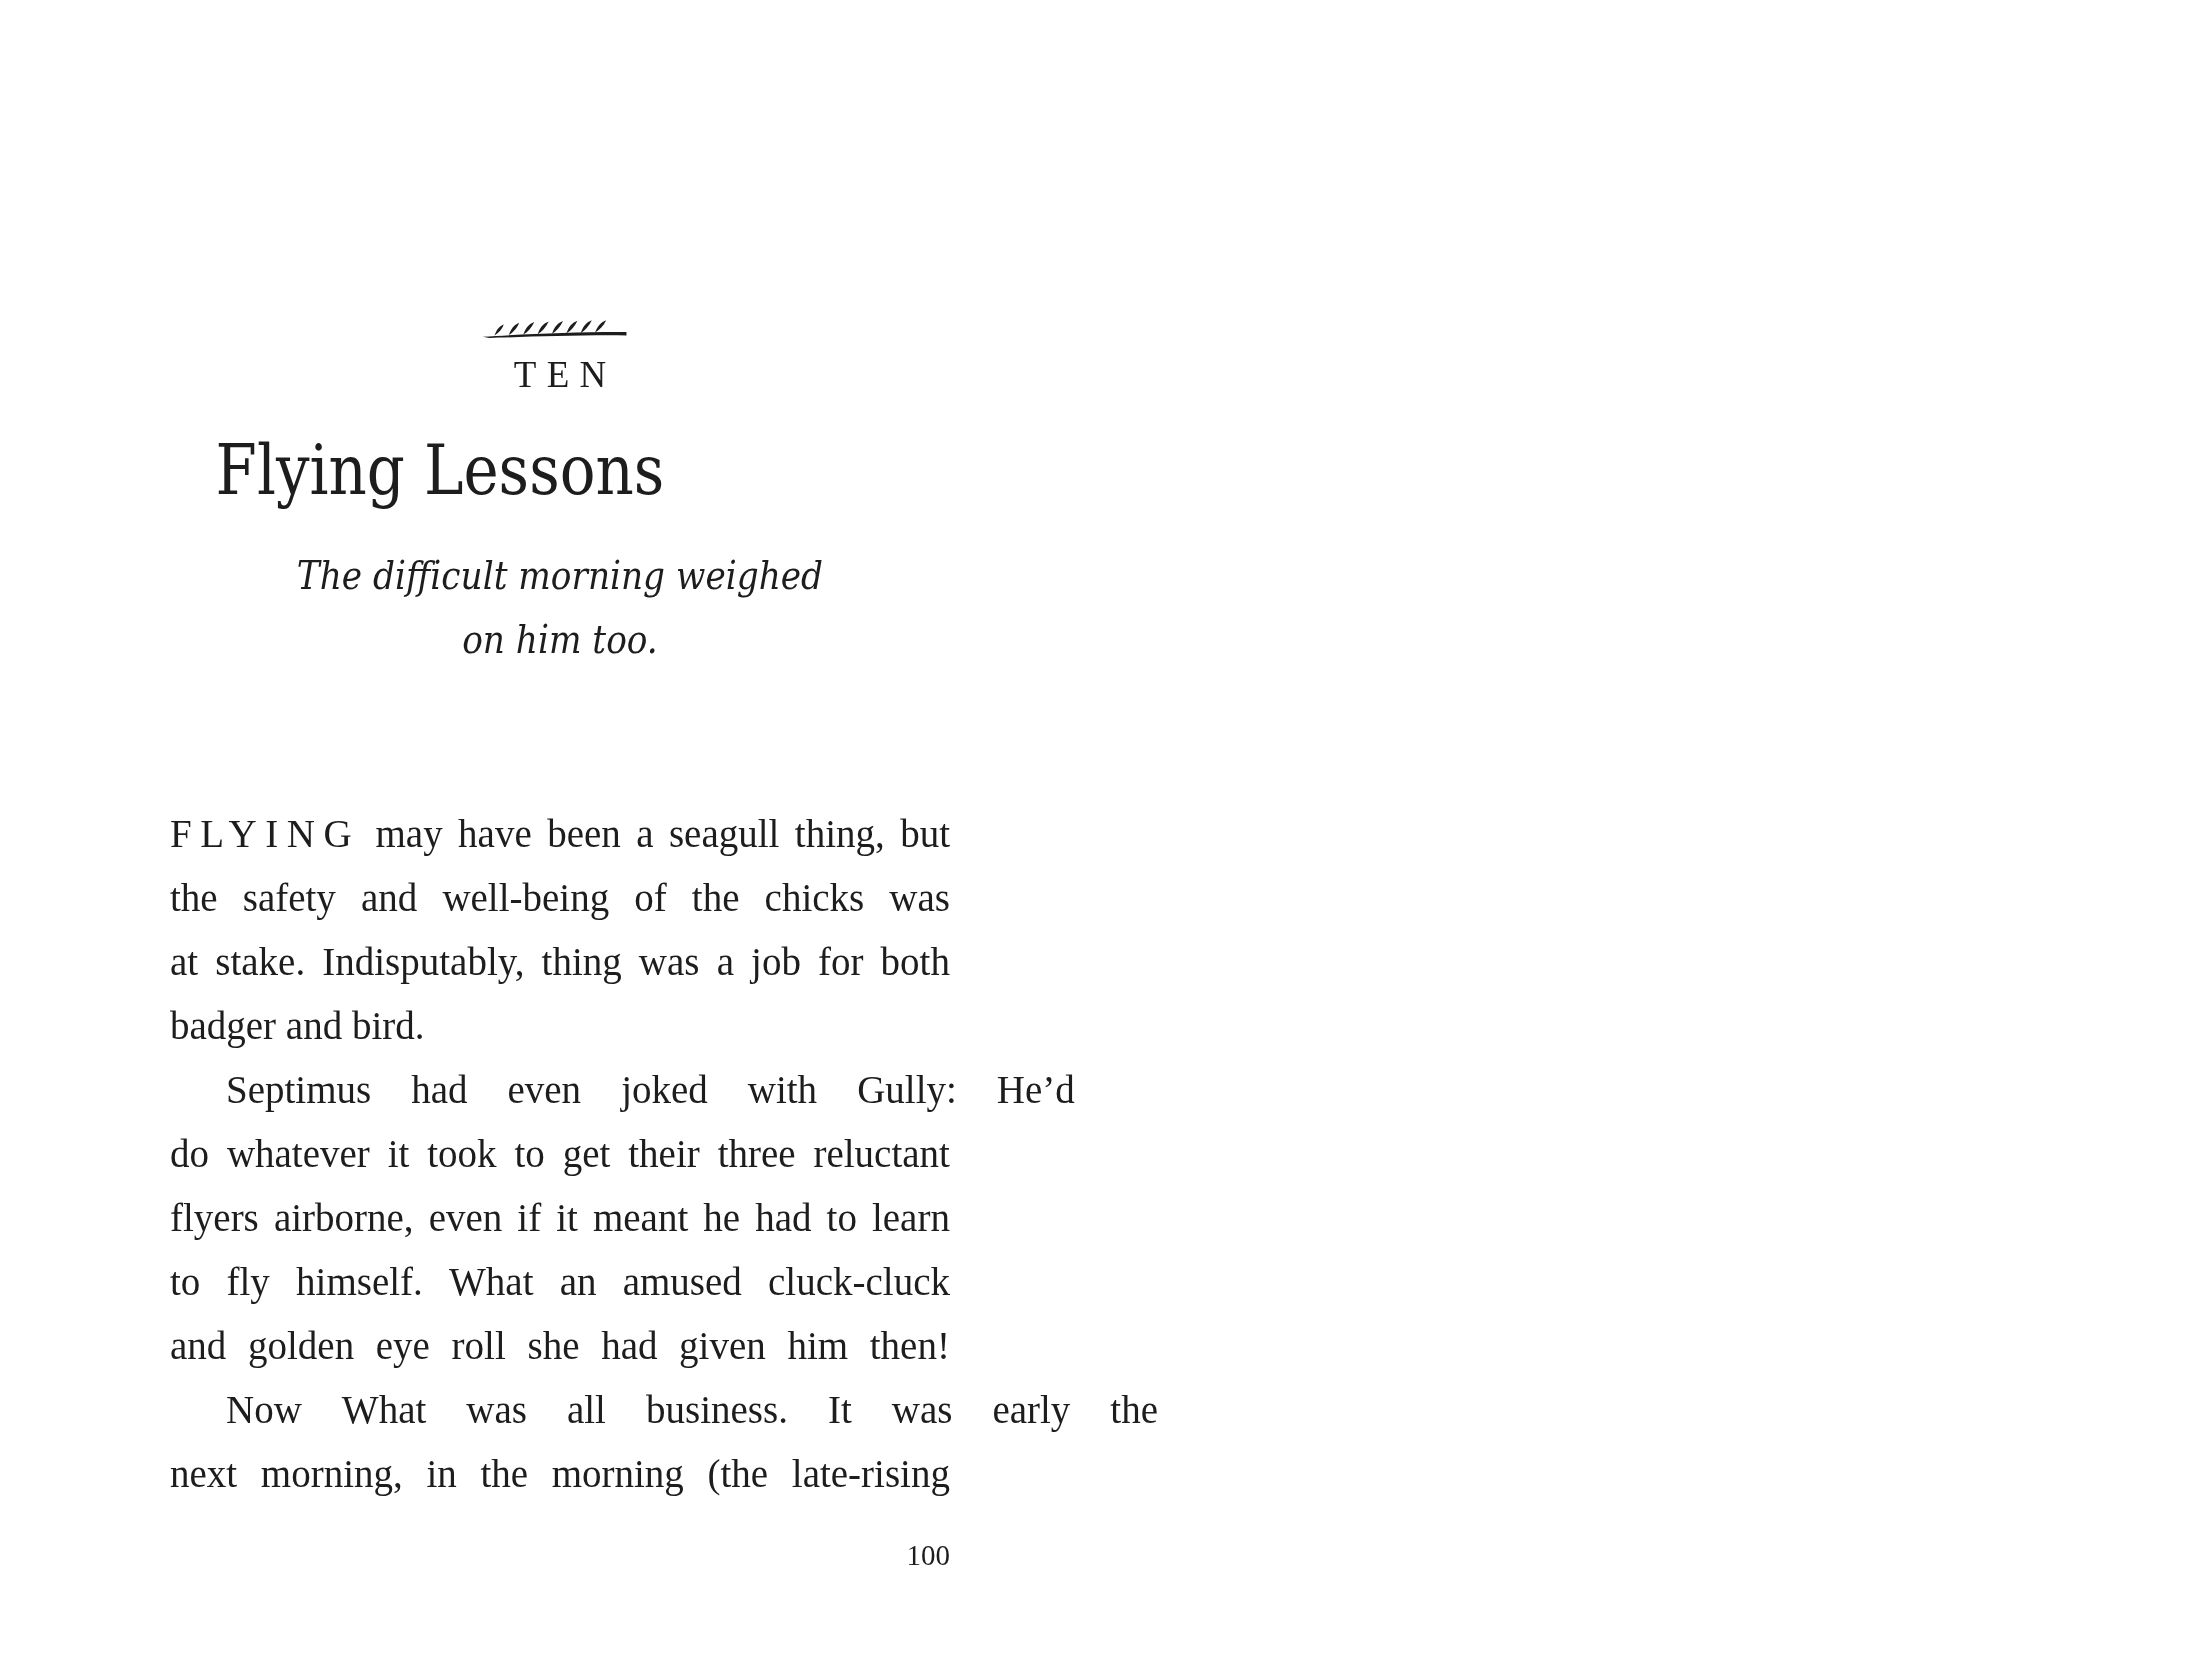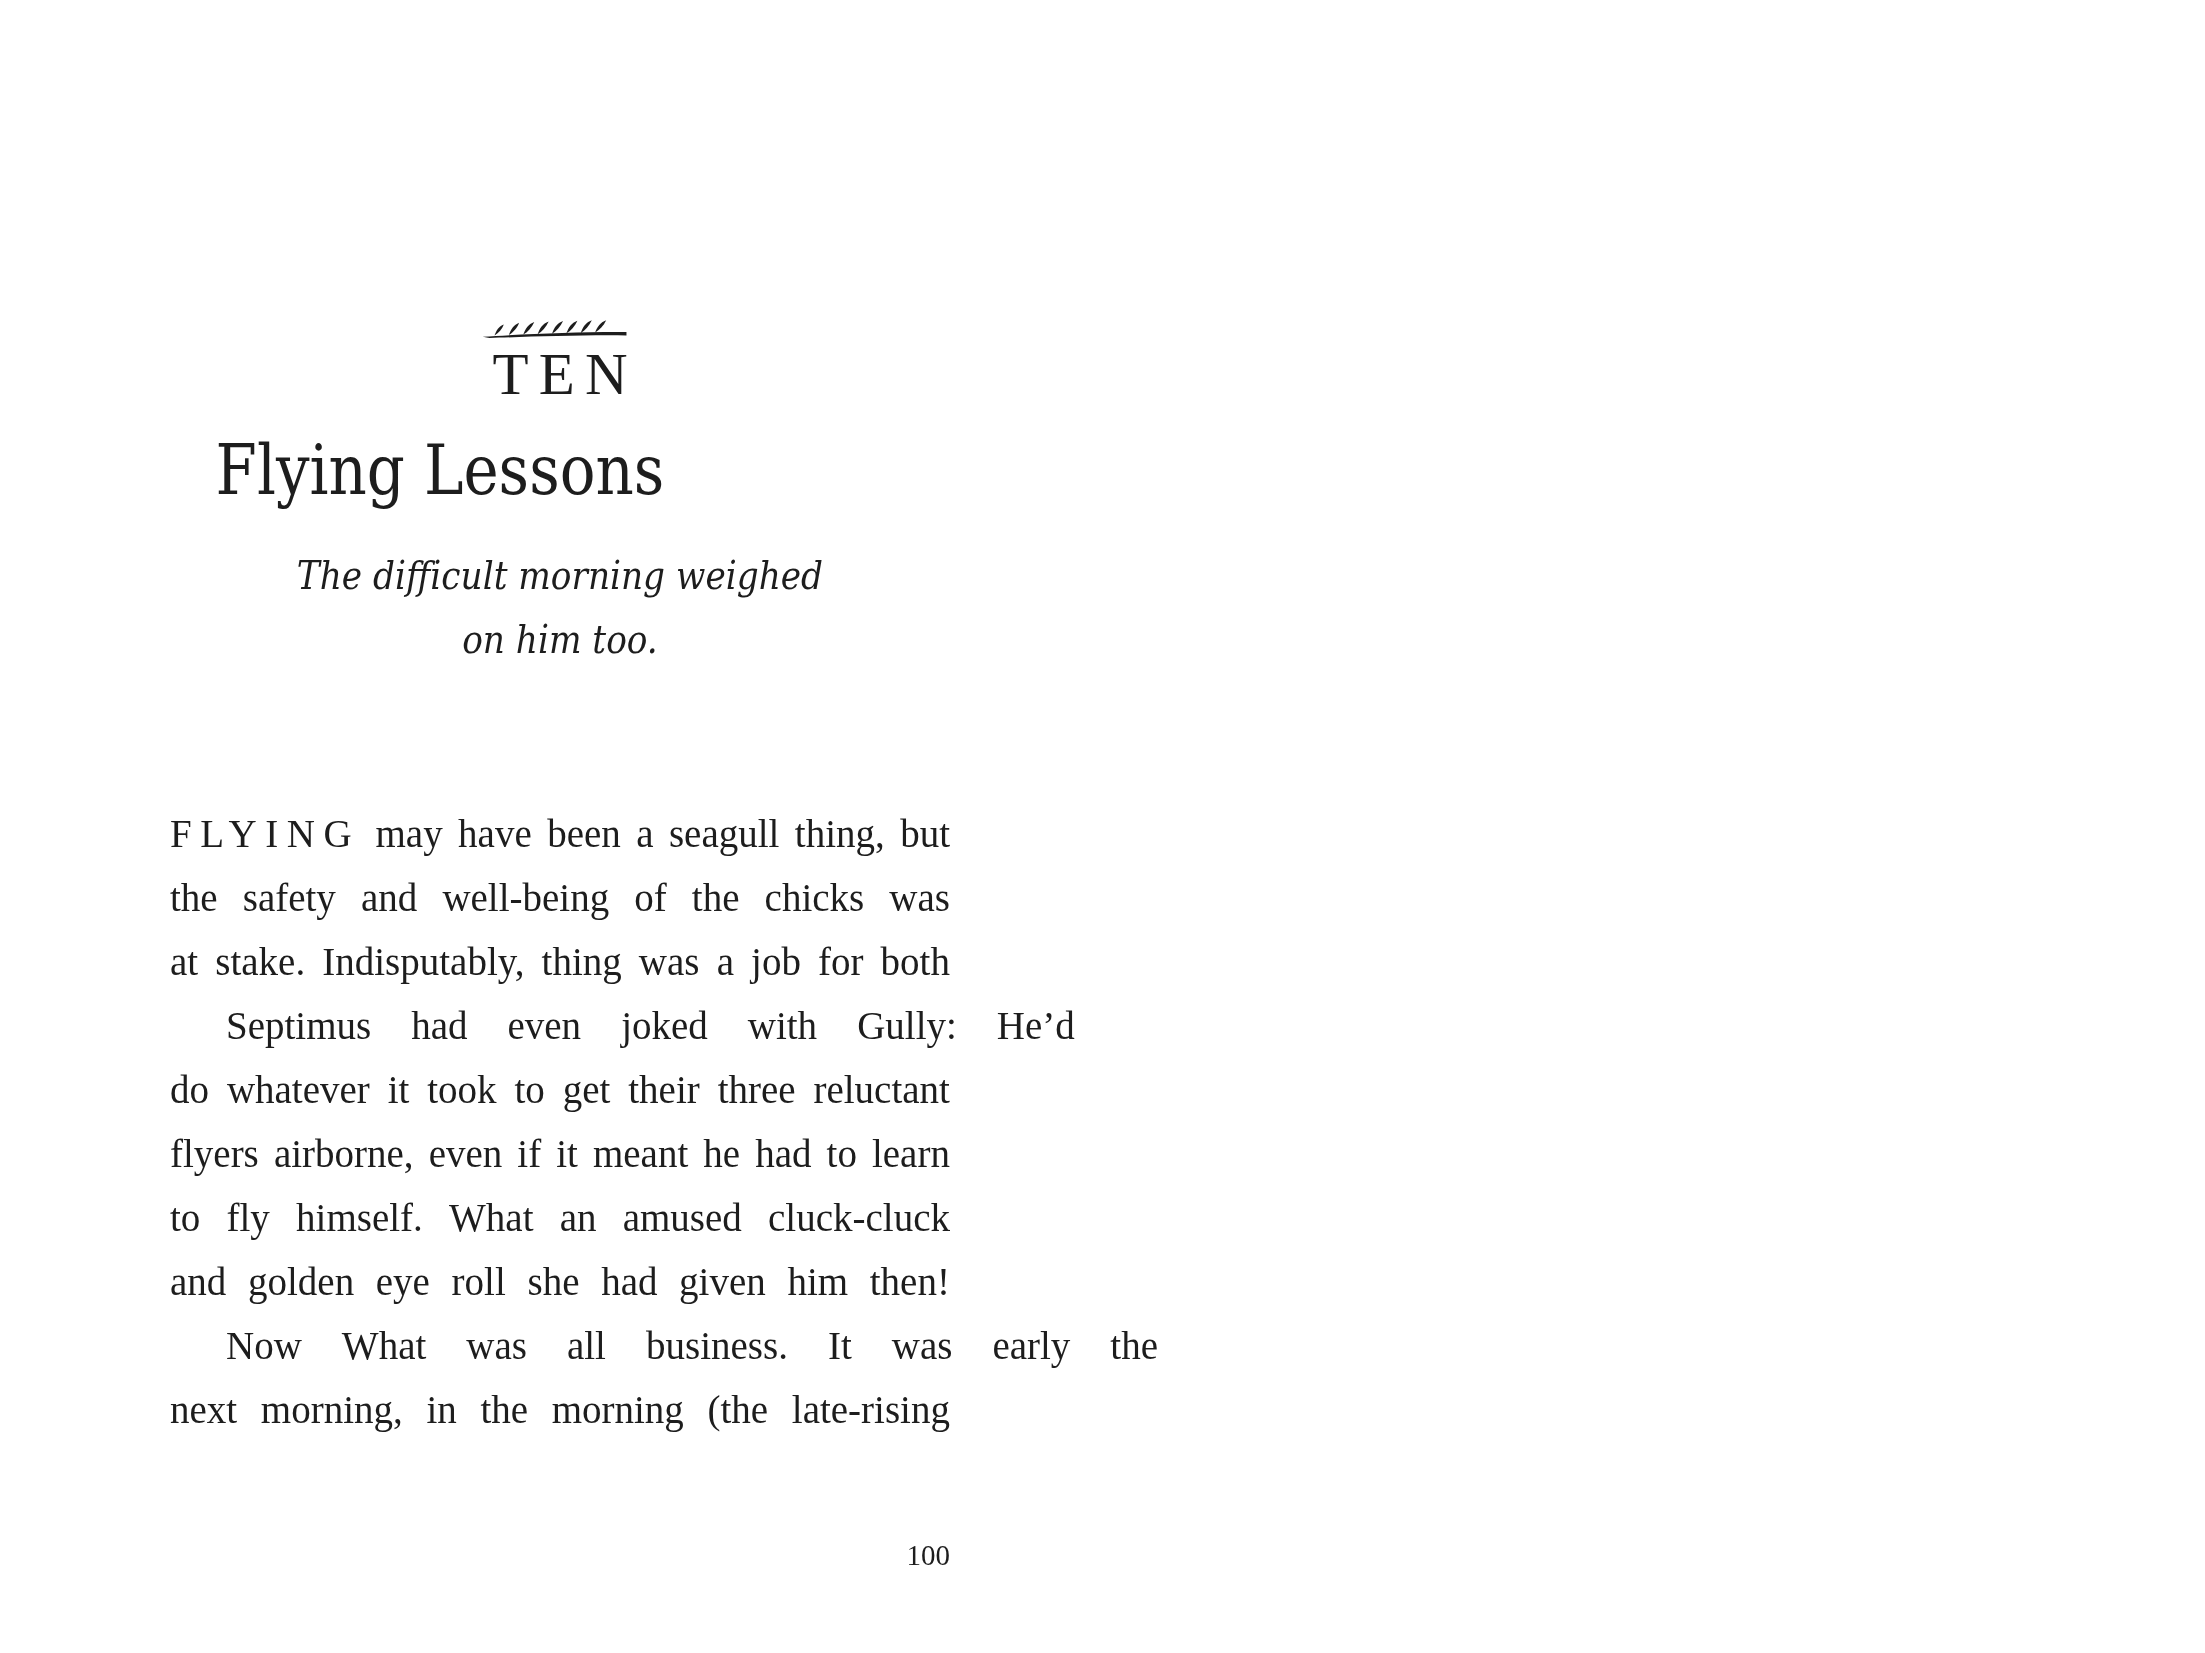--- a/index.html
+++ b/index.html
@@ -10,21 +10,21 @@
     overflow:hidden;
   }
   .page { position:absolute; top:0; height:1654px; }
   #left-page  { left:0; width:1103px; }
   #right-page { left:1103px; width:1103px; }
 
   
   .ornament { position:absolute; left:481px; top:316px; width:148px; height:25.4px; }
   .chapter-num {
     position:absolute; left:170px; top:349px; width:780px;
-    text-align:center; font-size:59px; line-height:51px;
+    text-align:center; font-size:37px; line-height:51px;
     letter-spacing:10.2px; text-indent:10.2px;
   }
   .chapter-title {
     position:absolute; left:176px; top:428px; width:780px;
     text-align:left; line-height:85px;
     font-family:"DejaVu Serif", serif; font-size:70px;
   }
   .chapter-title .squeeze { display:inline-block; transform:scaleX(0.85); transform-origin:50% 50%; white-space:nowrap; }
   .epigraph {
     position:absolute; left:170px; top:544px; width:780px;
@@ -104,20 +104,21 @@
         <span>at</span>
         <span>stake.</span>
         <span>Indisputably,</span>
         <span>thing</span>
         <span>was</span>
         <span>a</span>
         <span>job</span>
         <span>for</span>
         <span>both</span>
       </div>
+      <div class="line"><span>badger and bird.</span></div>
       <div class="line j ind">
         <span>Septimus</span>
         <span>had</span>
         <span>even</span>
         <span>joked</span>
         <span>with</span>
         <span>Gully:</span>
         <span>He’d</span>
       </div>
       <div class="line j">

